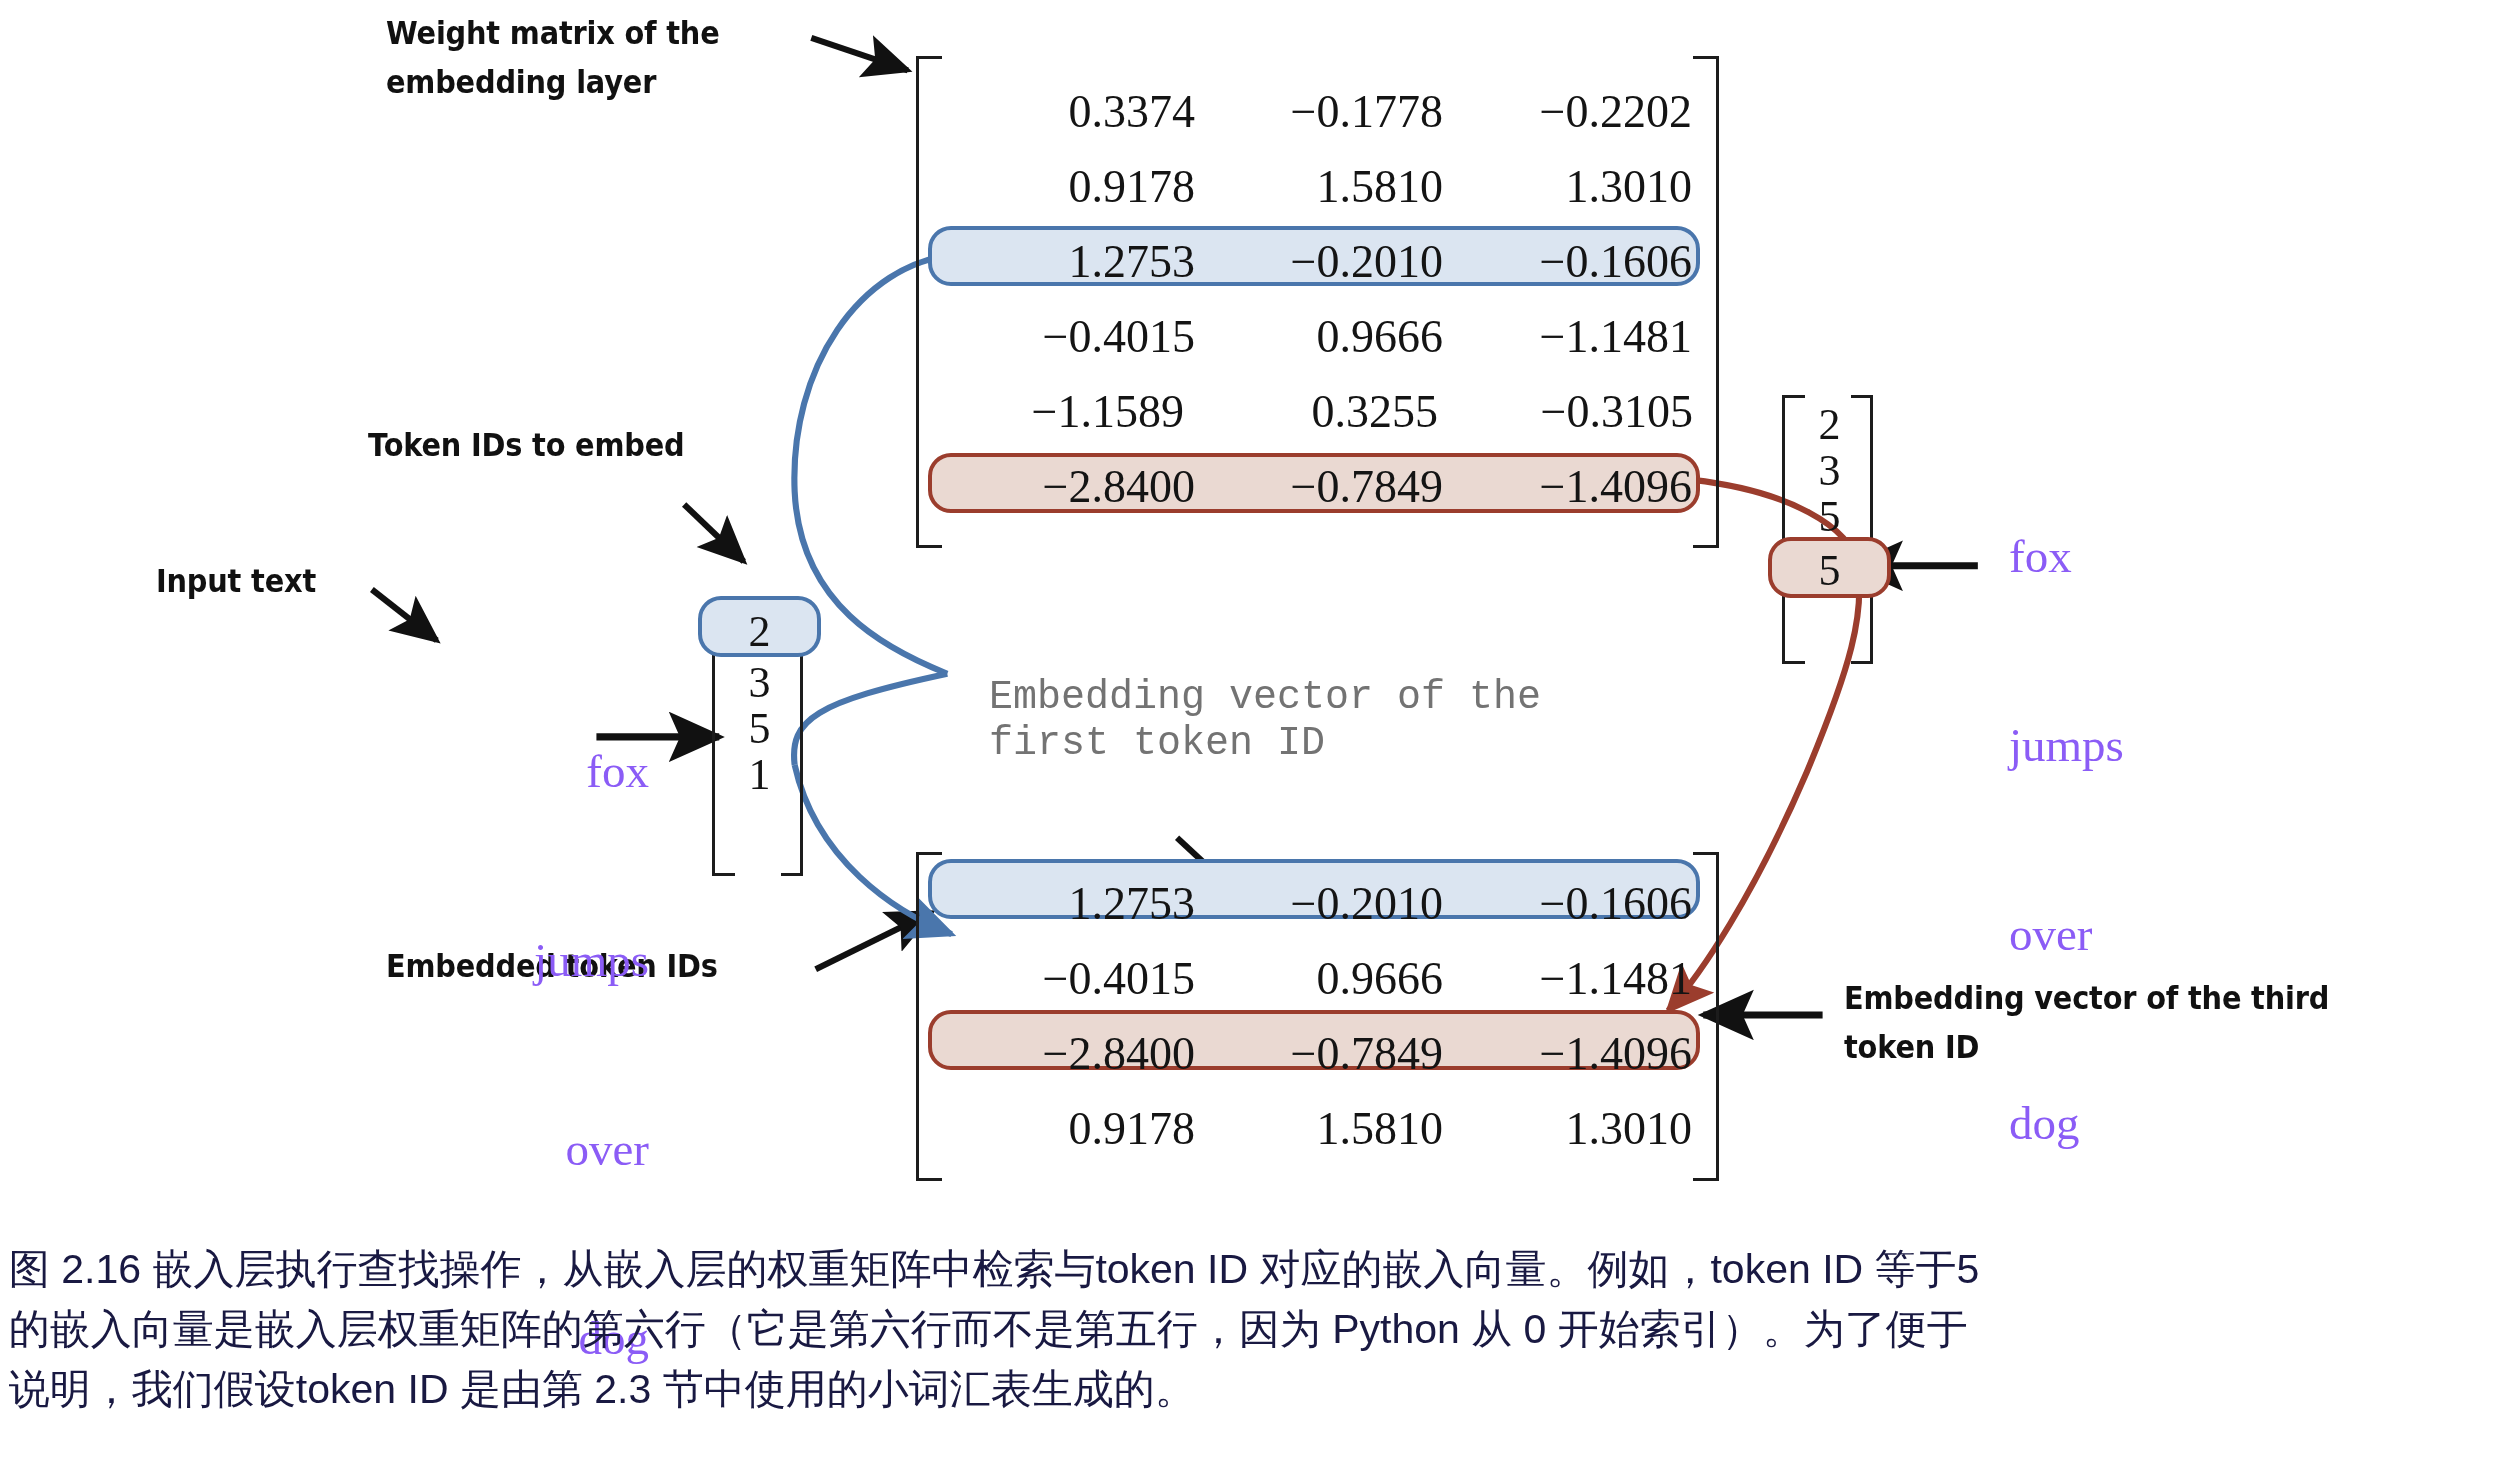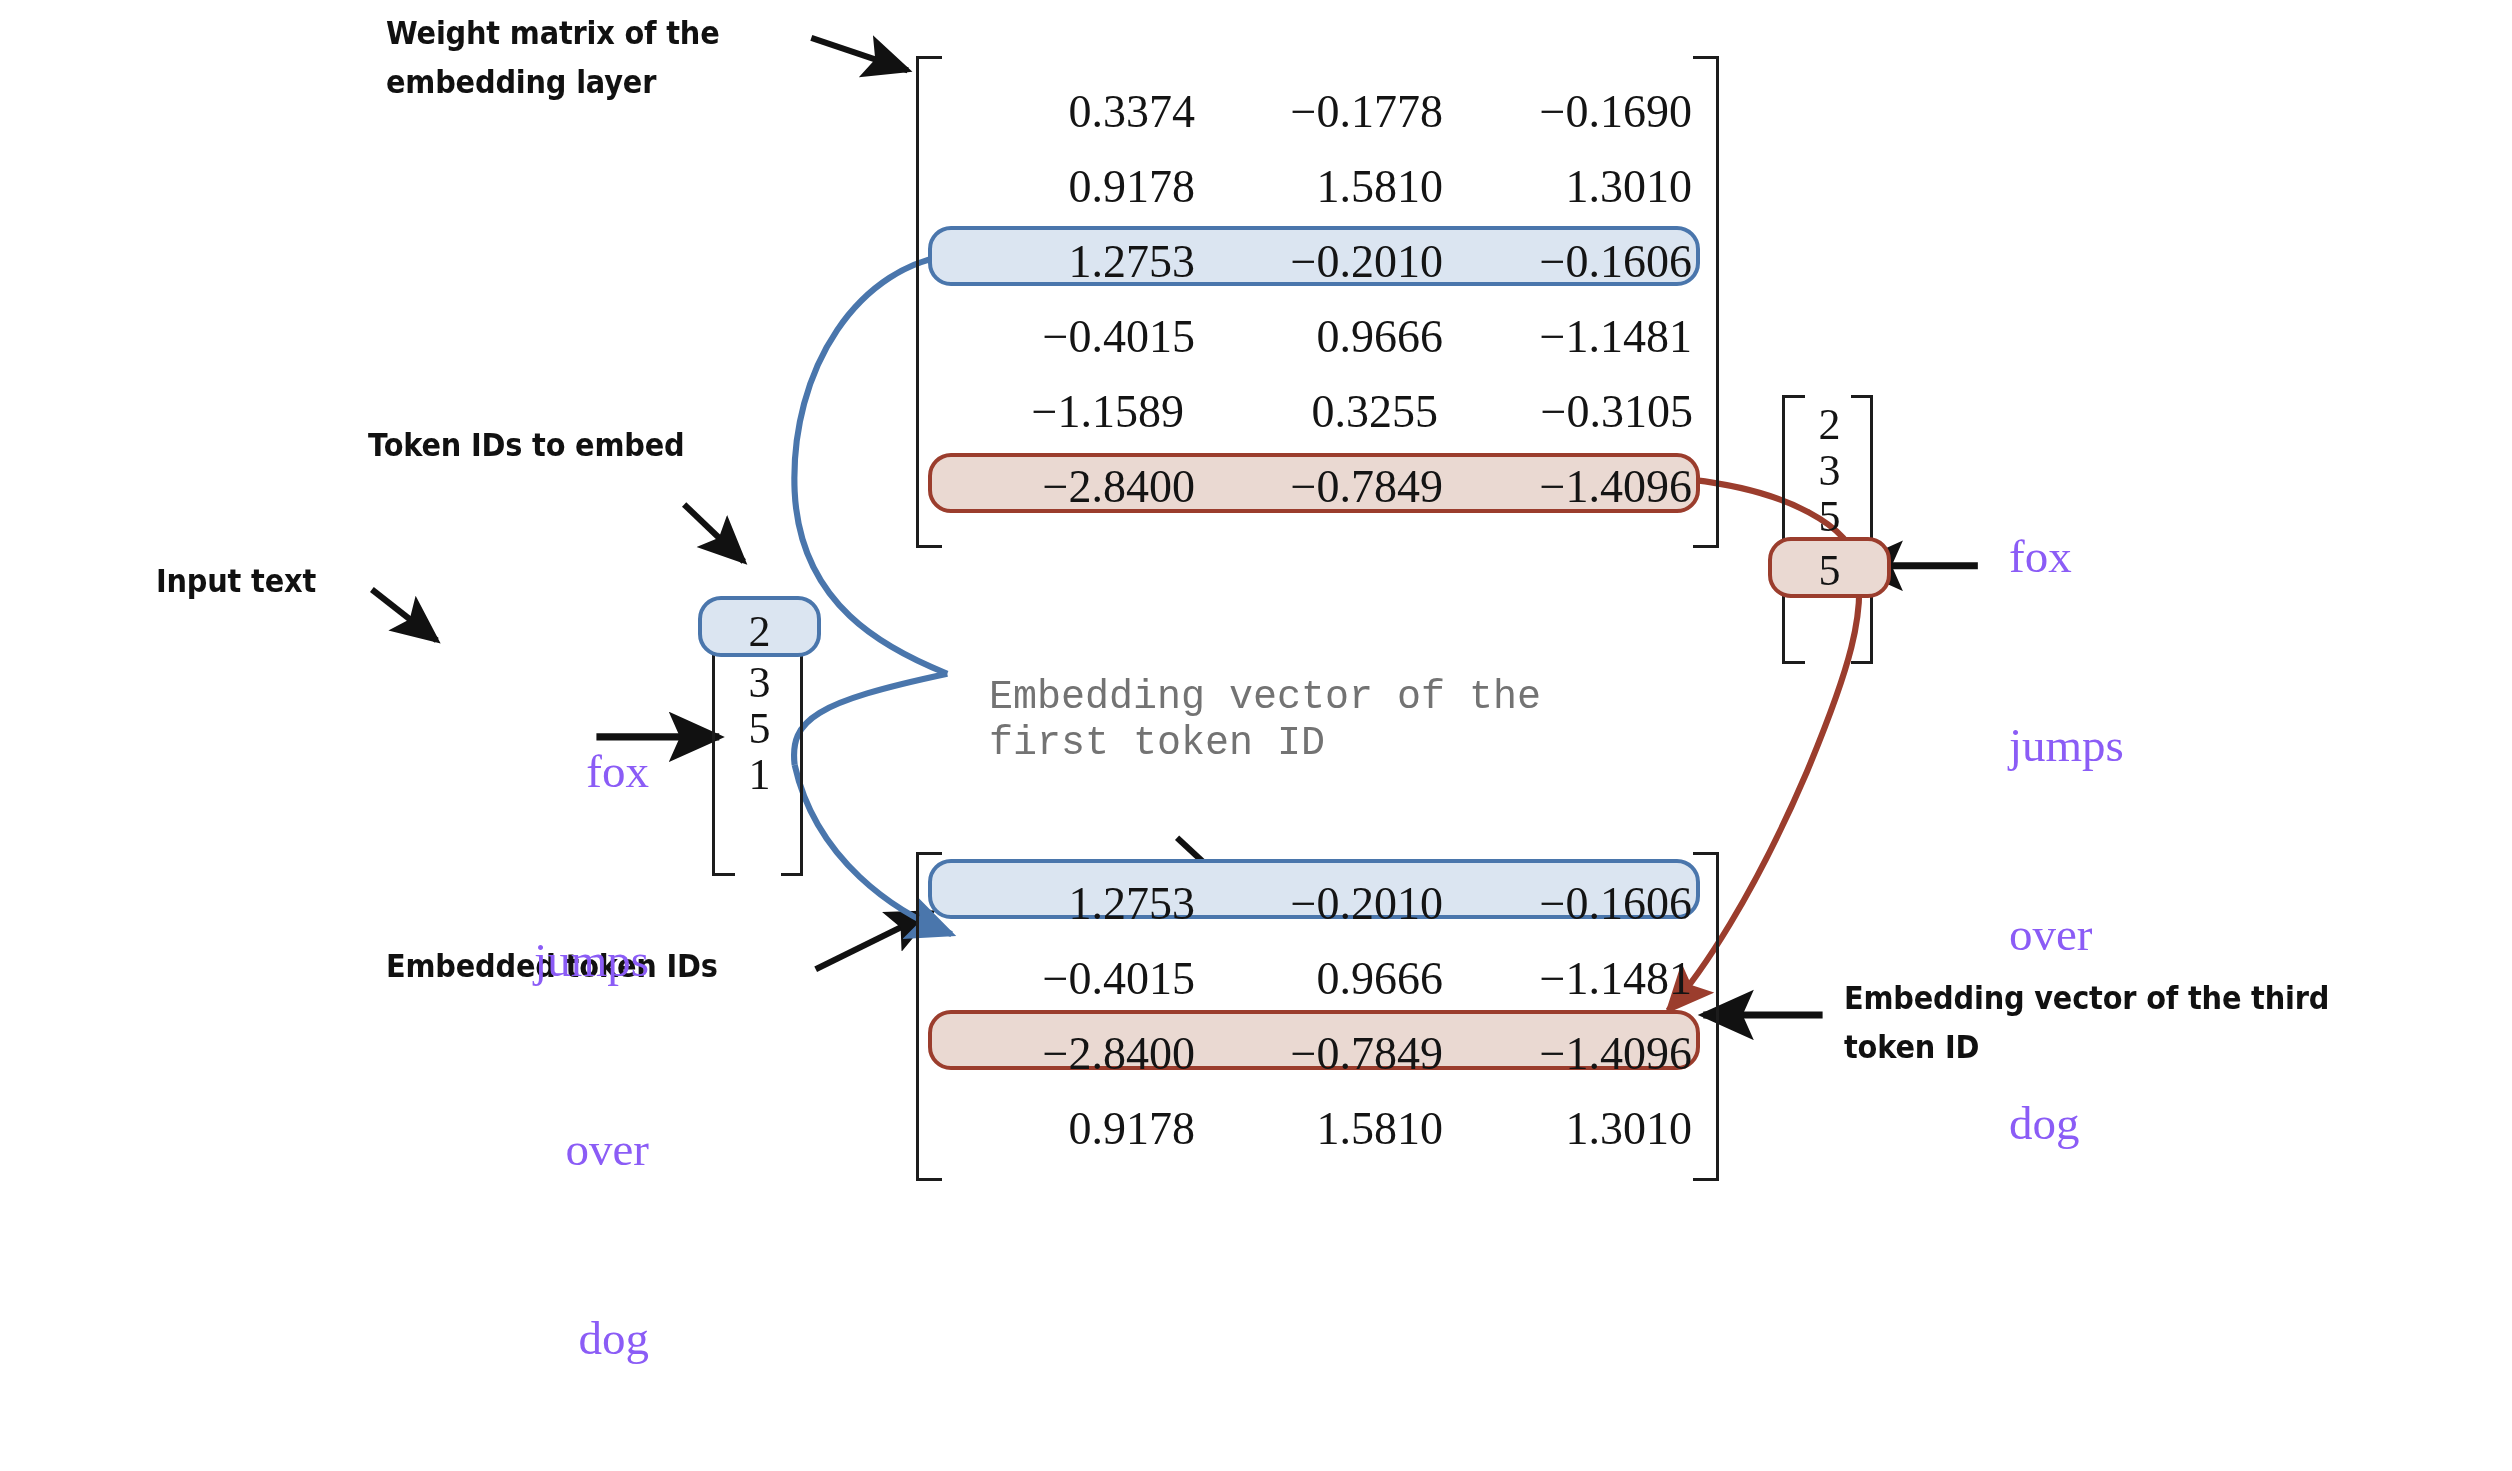--- a/index.html
+++ b/index.html
@@ -237,21 +237,21 @@
     <div class="brk brk-l" style="left:3.5px; top:5.3px; width:23px; height:486px;"></div>
     <div class="brk brk-r" style="left:781px; top:5.3px; width:23px; height:486px;"></div>
 
     <div class="pill pill-blue" style="left:16px; top:175px; width:772px; height:60px;"></div>
     <div class="pill pill-red" style="left:16px; top:402px; width:772px; height:60px;"></div>
 
     <div class="matrix" style="position:absolute; left:35px; top:23px; width:746px; z-index:2;">
       <div class="mrow" style="height:75px;">
         <span class="mcell" style="width:248px;">0.3374</span>
         <span class="mcell" style="width:248px;">−0.1778</span>
-        <span class="mcell" style="width:249px;">−0.1690</span>
+        <span class="mcell" style="width:249px;">−0.2202</span>
       </div>
       <div class="mrow" style="height:75px;">
         <span class="mcell" style="width:248px;">0.9178</span>
         <span class="mcell" style="width:248px;">1.5810</span>
         <span class="mcell" style="width:249px;">1.3010</span>
       </div>
       <div class="mrow" style="height:75px;">
         <span class="mcell" style="width:248px;">1.2753</span>
         <span class="mcell" style="width:248px;">−0.2010</span>
         <span class="mcell" style="width:249px;">−0.1606</span>
@@ -321,15 +321,20 @@
     <div class="idrow">5</div>
   </div>
 
   <div class="abs word-list left" style="left:2009px; top:399px; width:289px;">
     <div>fox</div>
     <div>jumps</div>
     <div>over</div>
     <div>dog</div>
   </div>
 
+  <div id="caption">
+    <div>图 2.16 嵌入层执行查找操作，从嵌入层的权重矩阵中检索与token ID 对应的嵌入向量。例如，token ID 等于5</div>
+    <div>的嵌入向量是嵌入层权重矩阵的第六行（它是第六行而不是第五行，因为 Python 从 0 开始索引）。为了便于</div>
+    <div>说明，我们假设token ID 是由第 2.3 节中使用的小词汇表生成的。</div>
+  </div>
 
 </div>
 
 
 </body></html>

